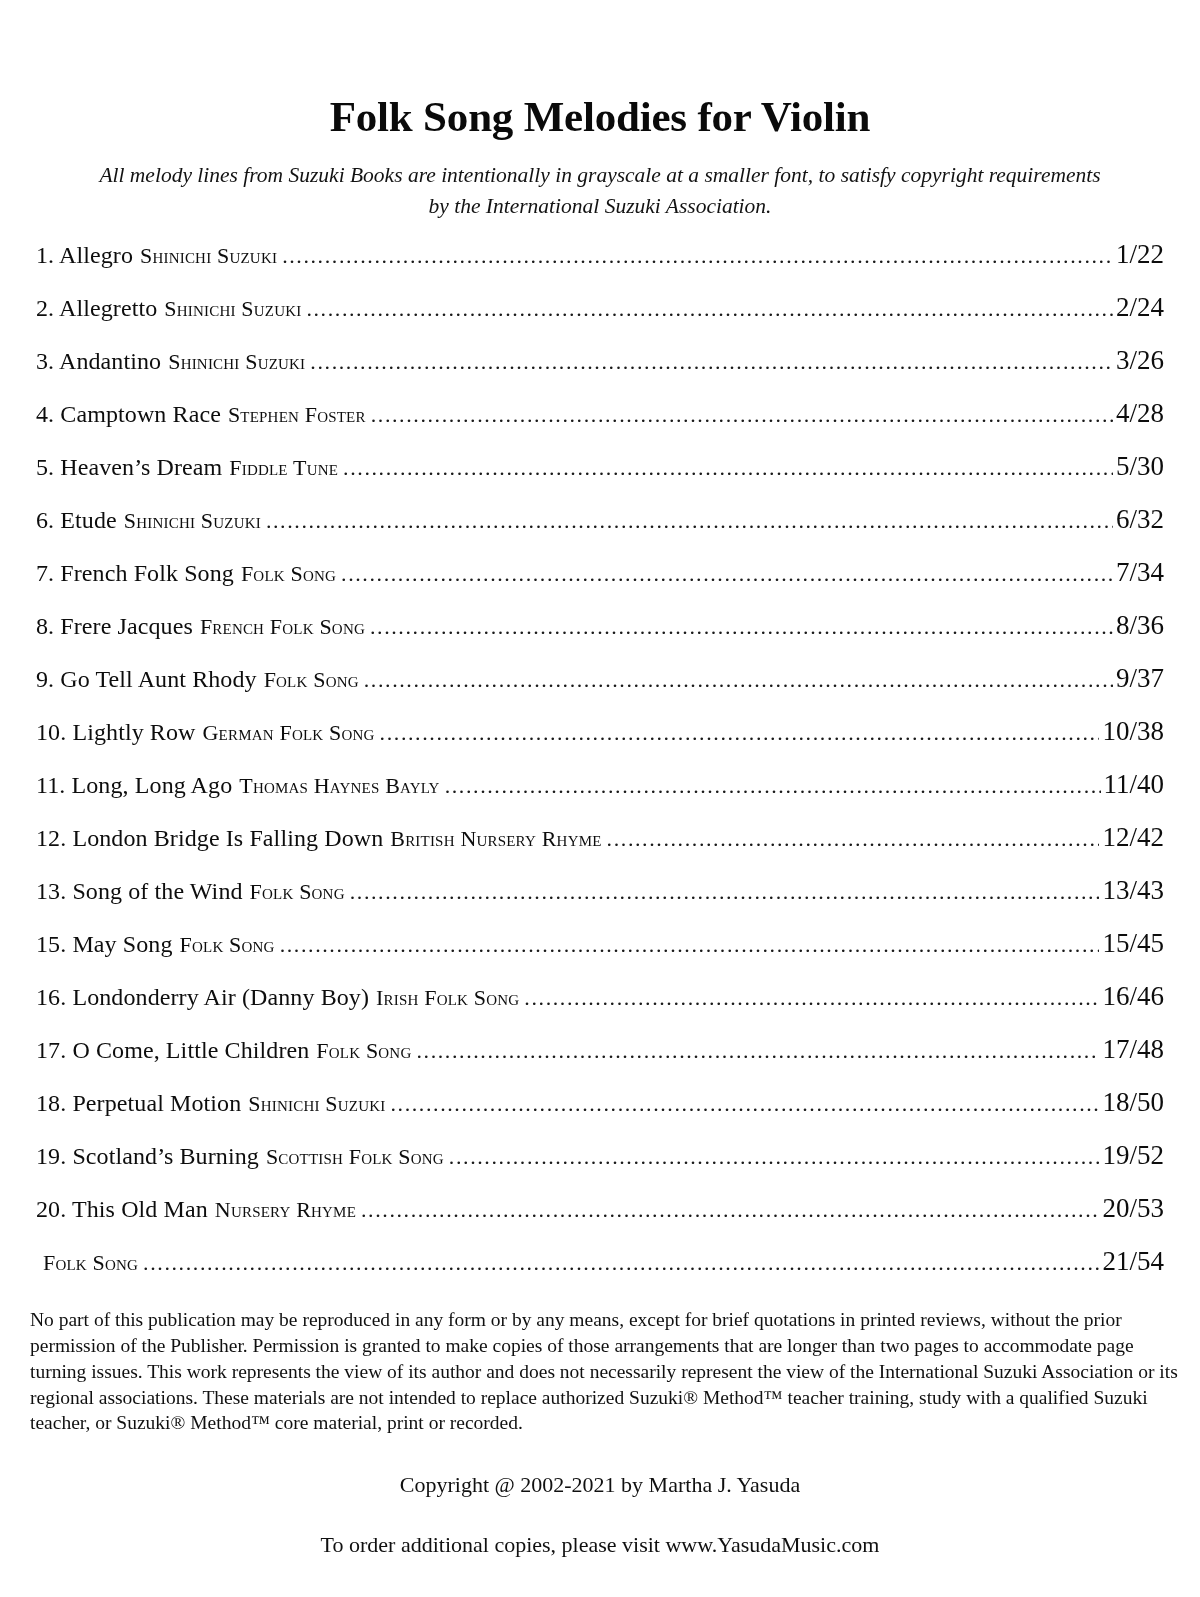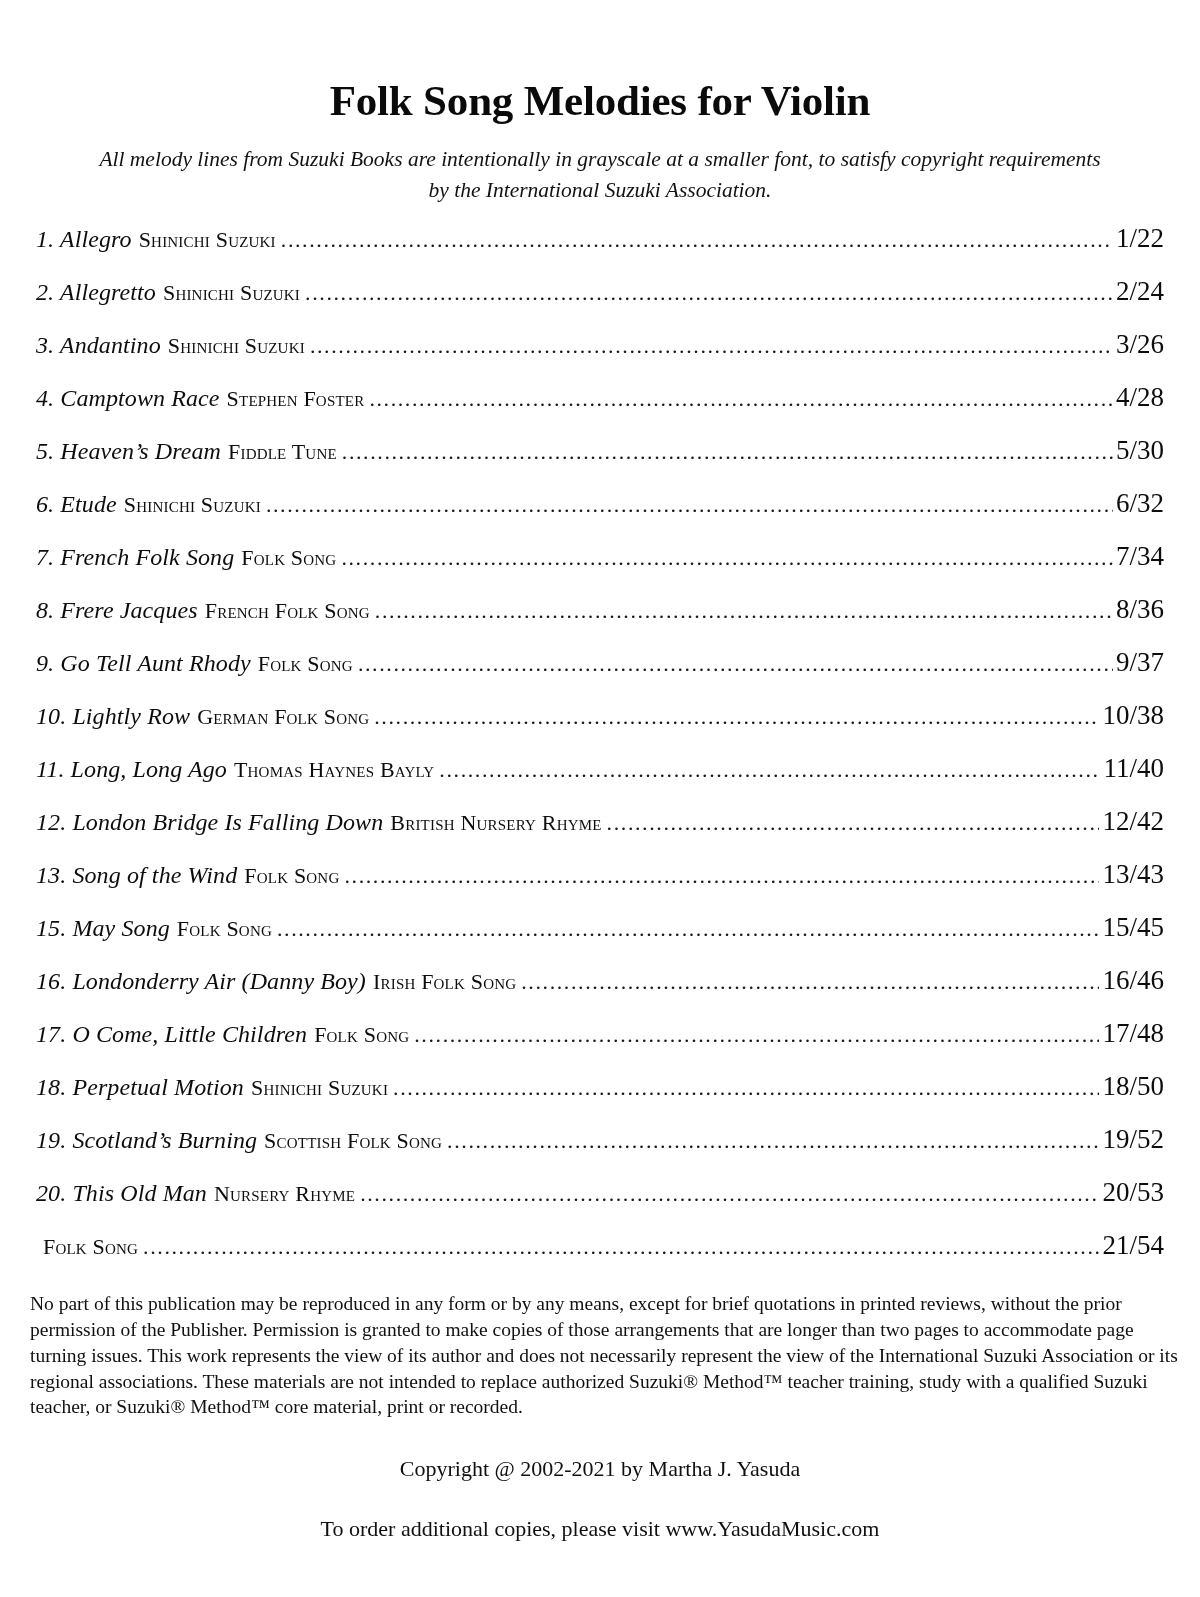--- a/index.html
+++ b/index.html
@@ -17,21 +17,21 @@
     overflow: hidden;
     box-sizing: border-box;
   }
 
   
   .title {
     text-align: center;
     font-weight: bold;
     font-size: 43px;
     letter-spacing: -0.2px;
-    margin: 0;
+    margin: 16px;
     padding-top: 78px;
     line-height: 1.08;
     color: #0a0a0a;
   }
 
   
   .subtitle {
     text-align: center;
     font-style: italic;
     font-size: 21.5px;
@@ -51,21 +51,20 @@
     display: flex;
     align-items: baseline;
     width: 100%;
     height: 53px;
     font-size: 23px;
     color: #0d0d0d;
     white-space: nowrap;
     overflow: hidden;
   }
   .entry-title {
-    font-style: italic;
     font-size: 24px;
     flex: 0 0 auto;
     letter-spacing: 0.1px;
   }
   .entry-composer {
     font-variant: small-caps;
     font-style: normal;
     font-size: 22px;
     flex: 0 0 auto;
     margin-left: 7px;

